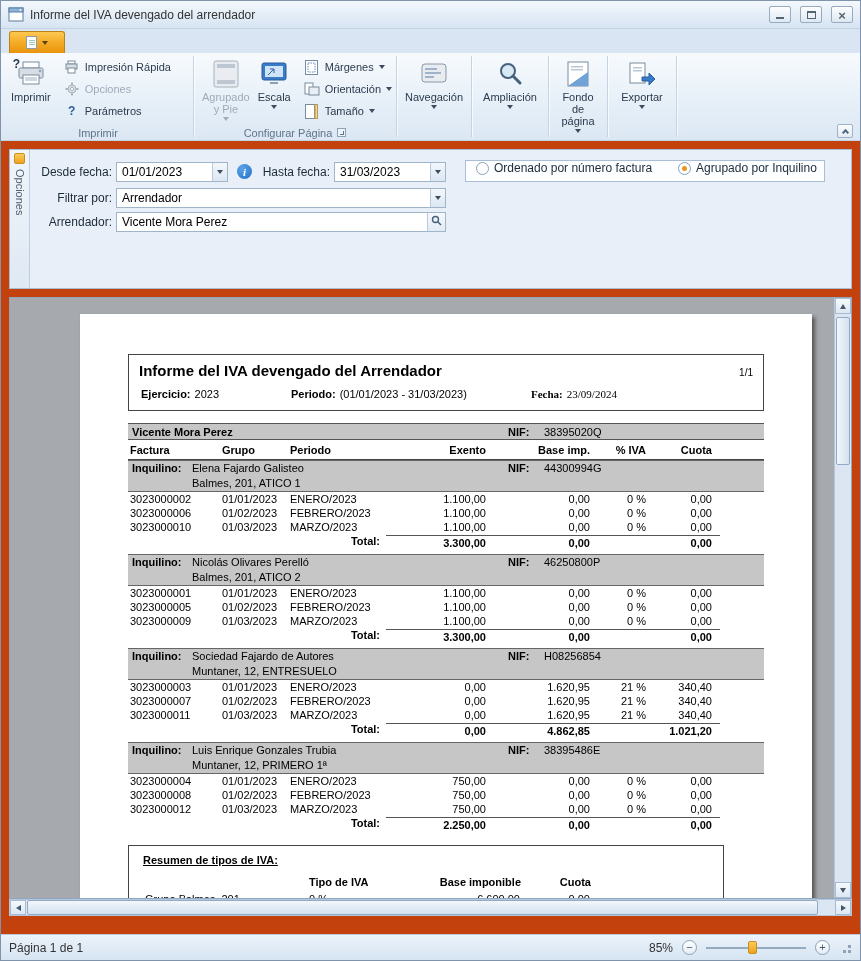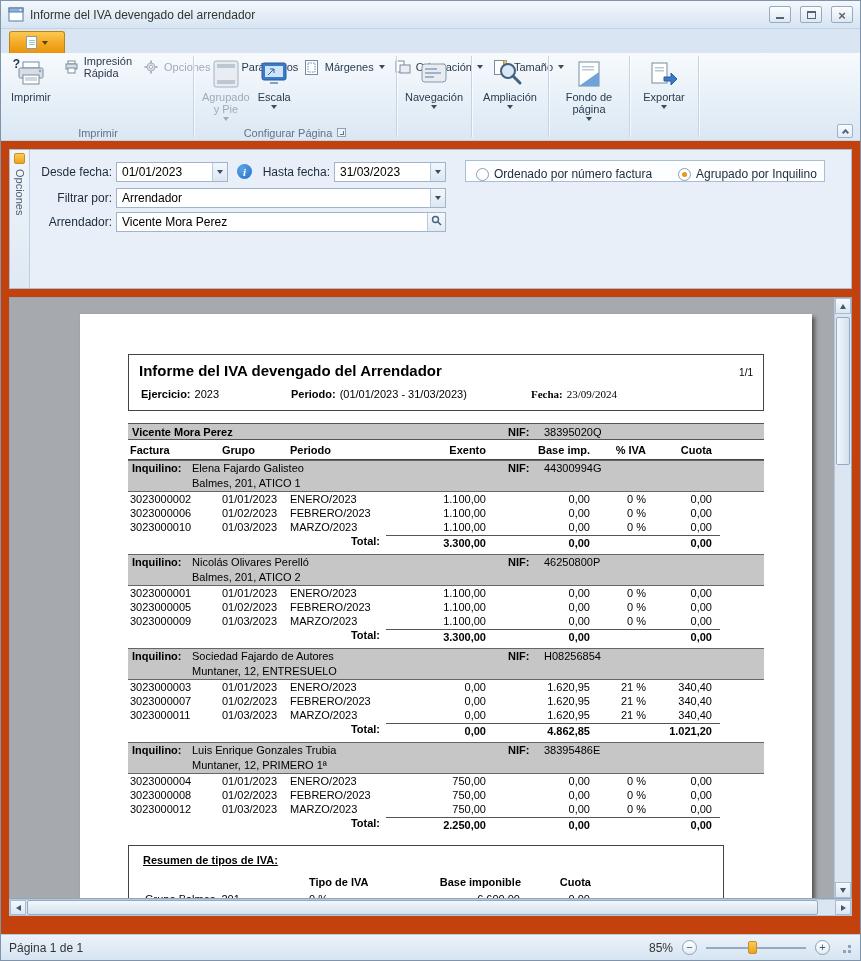--- a/index.html
+++ b/index.html
@@ -34,21 +34,21 @@
   .rcontent{flex:1;display:flex;align-items:flex-start;padding:3px 3px 0;}
   .rcaption{height:15px;display:flex;align-items:center;justify-content:center;gap:5px;font-size:11px;color:#62748a;}
   .launcher{width:9px;height:9px;border:1px solid #8fa3b8;position:relative;background:#eef3f8;}
   .launcher::after{content:"";position:absolute;right:1px;bottom:1px;width:3px;height:3px;border-right:1px solid #62748a;border-bottom:1px solid #62748a;}
   .vsep{width:1px;background:#c3d4e5;margin:3px 1px;box-shadow:1px 0 0 rgba(255,255,255,.7);}
   .bigbtn{display:flex;flex-direction:column;align-items:center;padding:3px 4px 0;font-size:11px;color:#2b3a4d;border-radius:3px;}
   .bigbtn .icon{width:32px;height:30px;display:flex;align-items:center;justify-content:center;position:relative;}
   .bigbtn .lbl{text-align:center;line-height:12px;margin-top:2px;}
   .bigbtn .ddt{margin-top:2px;}
   .qmark{position:absolute;left:-2px;top:-2px;font-size:12px;font-weight:bold;color:#23364a;}
-  .smallcol{display:flex;flex-direction:row;margin-left:4px;}
+  .smallcol{display:flex;flex-direction:column;margin-left:4px;}
   .smallbtn{display:flex;align-items:center;gap:5px;height:22px;font-size:11px;color:#2b3a4d;padding:0 5px;border-radius:2px;}
   .smallbtn .sicon{width:16px;height:16px;display:flex;align-items:center;justify-content:center;}
   .disabled,.disabled .lbl{color:#9fabb9 !important;}
   .chevbtn{position:absolute;right:7px;bottom:2px;width:16px;height:14px;border:1px solid #9db1c7;border-radius:2px;
     background:linear-gradient(#fbfdfe,#e2ebf4);display:flex;align-items:center;justify-content:center;}
   .chev{width:5px;height:5px;border-left:2px solid #55687c;border-top:2px solid #55687c;transform:rotate(45deg);margin-top:3px;}
   .qicon{font-size:12px;font-weight:bold;color:#2f5e9e;}
 
   
   .optpanel{margin:8px 8px 0;height:140px;flex:0 0 140px;border:1px solid #a7bdd4;background:#e8eff8;display:flex;}
@@ -62,21 +62,21 @@
   .combo .val{flex:1;padding:2px 5px 0;font-size:12px;color:#000;overflow:hidden;white-space:nowrap;}
   .combo .dd{width:15px;border-left:1px solid #b8c9db;background:linear-gradient(#f2f7fb,#dce7f2);
     display:flex;align-items:center;justify-content:center;}
   .combo .dd .ddt{border-left-width:3px;border-right-width:3px;border-top-width:4px;}
   .searchbtn{width:18px;border-left:1px solid #b8c9db;background:linear-gradient(#f6f9fc,#e2ebf4);
     display:flex;align-items:center;justify-content:center;}
   .infoicon{position:absolute;width:15px;height:15px;border-radius:50%;background:radial-gradient(circle at 35% 30%,#5ea4e8,#1f6fc4);
     color:#fff;display:flex;align-items:center;justify-content:center;}
   .infoicon::before{content:"i";font-size:11px;font-style:italic;font-weight:bold;font-family:"Liberation Serif",serif;}
   .radiopanel{position:absolute;left:435px;top:10px;width:360px;height:22px;background:#fdfeff;border:1px solid #a9bed5;
-    display:flex;align-items:flex-end;padding:0 10px;gap:26px;}
+    display:flex;align-items:flex-start;padding:0 10px;gap:26px;}
   .radio{display:flex;align-items:center;gap:5px;font-size:12px;color:#1c2b3a;white-space:nowrap;}
   .rcirc{width:13px;height:13px;border-radius:50%;border:1px solid #8aa0b6;background:#fff;position:relative;flex:0 0 13px;}
   .rcirc.sel::after{content:"";position:absolute;left:3px;top:3px;width:5px;height:5px;border-radius:50%;background:#e8971e;}
 
   
   .preview{margin:8px 8px 0;flex:1;border:1px solid #93a7bc;background:#a6a9ad;position:relative;overflow:hidden;}
   .page{position:absolute;left:70px;top:16px;width:732px;height:1150px;background:#fff;
     box-shadow:3px 3px 4px rgba(0,0,0,.5);}
   .page-content{padding:40px 48px;color:#000;font-size:11px;}
   .rpt-header{border:1px solid #444;padding:7px 10px 9px;}
@@ -336,21 +336,21 @@
           </span>
           <span class="lbl">Ampliación</span>
           <span class="ddt"></span>
         </div>
       </div>
       <div class="rcaption"></div>
     </div>
 
     <div class="vsep"></div>
 
-    <div class="rgroup" style="width:78px">
+    <div class="rgroup" style="width:56px">
       <div class="rcontent" style="justify-content:center;width:100%">
         <div class="bigbtn">
           <span class="icon">
             <svg width="26" height="28" viewBox="0 0 26 28">
                 <rect x="3" y="2" width="20" height="24" fill="#fff" stroke="#7a8b9c"></rect>
                 <path d="M3 26 L23 26 L23 12 Z" fill="#6fa3d8"></path>
                 <rect x="6" y="6" width="12" height="1.5" fill="#b9c7d4"></rect>
                 <rect x="6" y="9" width="12" height="1.5" fill="#b9c7d4"></rect>
               </svg>
           </span>

